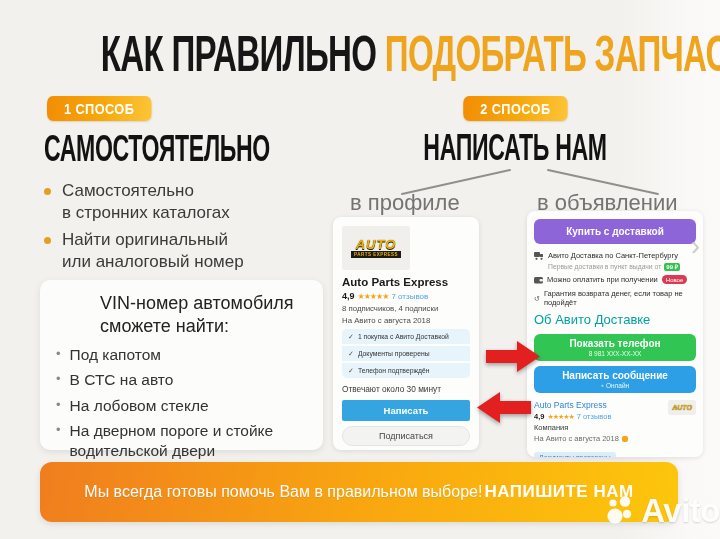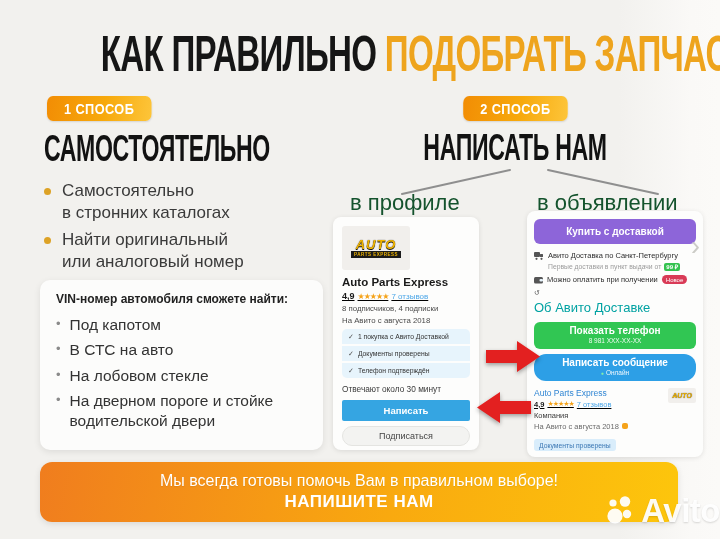--- a/index.html
+++ b/index.html
@@ -29,41 +29,41 @@
   .mh-left { transform-origin:left top; }
   .mh-center { transform-origin:center top; }
 
   
   .bullet { display:flex; gap:11px; font-size:17px; line-height:1.32; color:#3a3a3a; }
   .bullet .dot { width:7px; height:7px; border-radius:50%; background:#dda225; margin-top:8px; flex:none; }
 
   
   .vin-card { left:40px; top:280px; width:283px; height:170px; background:#fcfcfb;
     border-radius:10px; box-shadow:0 2px 7px rgba(0,0,0,0.09); padding:12px 16px; }
-  .vin-head { font-size:12px; font-weight:bold; color:#222; line-height:1.25; margin-bottom:8px; }
+  .vin-head { font-size:18px; font-weight:normal; color:#222; line-height:1.25; margin-bottom:8px;margin-left:44px; }
   .vin-item { display:flex; gap:9px; font-size:15.5px; color:#333; line-height:1.25; margin-bottom:6px; }
   .vin-item .vdot { color:#8a8a8a; font-size:13px; margin-top:1px; }
 
   
   .conn { left:370px; top:167px; }
-  .sub-label { font-size:22px; color:#14532d; }
+  .sub-label { font-size:22px; color:#737373; }
 
   
   .shot { background:#fdfdfc; border-radius:8px; box-shadow:0 1px 5px rgba(0,0,0,0.10); overflow:hidden; }
   .profile-card { left:333px; top:217px; width:146px; height:233px; padding:9px 9px; }
   .listing-card { left:527px; top:211px; width:176px; height:246px; padding:8px 7px; }
 
   .logo-box { width:68px; height:44px; background:#f1efec; border-radius:3px;
     display:flex; flex-direction:column; align-items:center; justify-content:center; margin-bottom:6px; }
   .logo-auto { font-weight:bold; font-style:italic; font-size:13px; color:#f0b400;
     text-shadow:0 0 1px #1a1a1a, 0 1px 0 #1a1a1a; letter-spacing:1px; line-height:1; }
   .logo-sub { font-size:4.5px; font-weight:bold; color:#f0b400; background:#1b1b1b; padding:1px 3px; letter-spacing:0.5px; }
 
   .p-name { font-size:11.5px; font-weight:bold; color:#1a1a1a; margin-bottom:3px; }
-  .rate-row { display:flex; align-items:center; gap:3px; margin-bottom:3px;text-decoration:underline; }
+  .rate-row { display:flex; align-items:center; gap:3px; margin-bottom:3px; }
   .rate-num { font-size:9px; font-weight:bold; color:#1a1a1a; }
   .stars { font-size:8px; color:#f5a31a; letter-spacing:-1px; }
   .reviews-link { font-size:8px; color:#4da7e8; }
   .p-meta { font-size:7.8px; color:#4a4a4a; margin-bottom:3px; }
 
   .info-rows { margin-top:4px; margin-bottom:6px; }
   .info-row { display:flex; align-items:center; gap:4px; background:#e7f4fc; color:#333;
     font-size:6.8px; padding:4px 6px; margin-bottom:2px; }
   .info-row:first-child { border-radius:5px 5px 0 0; }
   .info-row:last-child { border-radius:0 0 5px 5px; margin-bottom:0; }
@@ -74,41 +74,41 @@
   .btn-write { height:21px; border-radius:2px; background:#35a5e2; color:#fff; font-size:9.5px; font-weight:bold; margin-bottom:5px; }
   .btn-sub { height:20px; border-radius:10px; background:#f3f3f1; border:1px solid #e4e4e1; color:#454545; font-size:9px; }
 
   .btn-buy { height:25px; border-radius:6px; background:#8d65d9; color:#fff; font-size:10px; font-weight:bold; margin-bottom:7px; }
   .l-row { display:flex; gap:4px; font-size:7.5px; color:#2d2d2d; line-height:1.3; margin-bottom:4px; align-items:center; }
   .l-sub { display:flex; gap:3px; align-items:center; font-size:6.8px; color:#9b9b9b; margin:-2px 0 4px 14px; }
   .chip-green { background:#34c24f; color:#fff; font-size:6px; font-weight:bold; border-radius:2px; padding:1px 2px; line-height:1; }
   .chip-red { background:#d93b57; color:#fff; font-size:6px; border-radius:6px; padding:1.5px 4px; line-height:1; }
   .l-link { font-size:13px; color:#00a2a2; margin:2px 0 7px 0; }
   .btn-phone { height:27px; border-radius:6px; background:#31c653; color:#fff; margin-bottom:5px; }
-  .btn-msg { height:27px; border-radius:12px; background:#2d9fe6; color:#fff; margin-bottom:7px; }
+  .btn-msg { height:27px; border-radius:6px; background:#2d9fe6; color:#fff; margin-bottom:7px; }
   .btn-main-line { font-size:10px; font-weight:bold; line-height:1.2; }
   .btn-sub-line { font-size:6.5px; opacity:0.92; line-height:1.2; display:flex; align-items:center; gap:2px; }
   .online-dot { color:#8bf5a4; font-size:5px; }
 
   .seller { display:flex; justify-content:space-between; margin-bottom:3px; }
   .s-name { font-size:8.5px; color:#3186d3; margin-bottom:2px; }
   .s-meta { font-size:7.5px; color:#3a3a3a; margin-bottom:2px; }
   .s-since { font-size:7.5px; color:#6b6b6b; display:flex; gap:3px; align-items:center; }
   .mini-logo { width:28px; height:15px; background:#f1efec; border-radius:2px; display:flex; align-items:center; justify-content:center;
     font-weight:bold; font-style:italic; font-size:7px; color:#f0b400; text-shadow:0 0 1px #1a1a1a; flex:none; }
   .org-dot { width:6px; height:6px; border-radius:2px; background:#f5a31a; display:inline-block; }
   .chip-docs { display:inline-block; background:#d9edfb; color:#3c78b4; font-size:6.8px; border-radius:3px; padding:2.5px 5px; margin-bottom:6px; }
 
   
   .arrow-svg { filter:drop-shadow(0 2px 2px rgba(0,0,0,0.35)); }
 
   
   .footer-banner { left:40px; top:462px; width:638px; height:60px; border-radius:12px;
     background:linear-gradient(100deg,#f07d1e 0%,#f9a90f 55%,#fdc60c 100%);
-    display:flex; flex-direction:column; align-items:center; justify-content:center; gap:2px;
+    display:flex; flex-direction:row; align-items:center; justify-content:center; gap:2px;
     box-shadow:0 2px 6px rgba(0,0,0,0.10); }
   .fb-line1 { color:#fff; font-size:16px; text-shadow:0 1px 1px rgba(0,0,0,0.08); }
   .fb-line2 { color:#fff; font-size:17px; font-weight:bold; letter-spacing:0.5px; }
 
   
   .watermark { right:0px; top:492px; display:flex; align-items:center; gap:3px; }
   .wm-text { font-size:33px; font-weight:bold; color:rgba(255,255,255,0.95);
     text-shadow:0 1px 2px rgba(0,0,0,0.15); letter-spacing:-0.5px; }
   .chevron { left:691px; top:233px; font-size:27px; color:#ccccc7; line-height:1; }
 </style>
@@ -227,20 +227,21 @@
   <div class="l-row">
     <svg width="9" height="8" style="flex:none; margin-top:1px;">
       <rect x="0" y="1" width="9" height="6.5" rx="1.5" fill="#555"></rect>
         <rect x="5.5" y="3" width="3.5" height="2.5" rx="1" fill="#e7f4fc"></rect>
     </svg>
     <span>Можно оплатить при получении</span>
     <span class="chip-red">Новое</span>
   </div>
   <div class="l-row">
     <span class="mini-ic" style="flex:none;">↺</span>
+    <span style="max-width:140px;">Гарантия возврата денег, если товар не подойдёт</span>
   </div>
   <div class="l-link">Об Авито Доставке</div>
 
   <div class="btn btn-phone">
     <span class="btn-main-line">Показать телефон</span>
     <span class="btn-sub-line">8 981 XXX-XX-XX</span>
   </div>
   <div class="btn btn-msg">
     <span class="btn-main-line">Написать сообщение</span>
     <span class="btn-sub-line">

